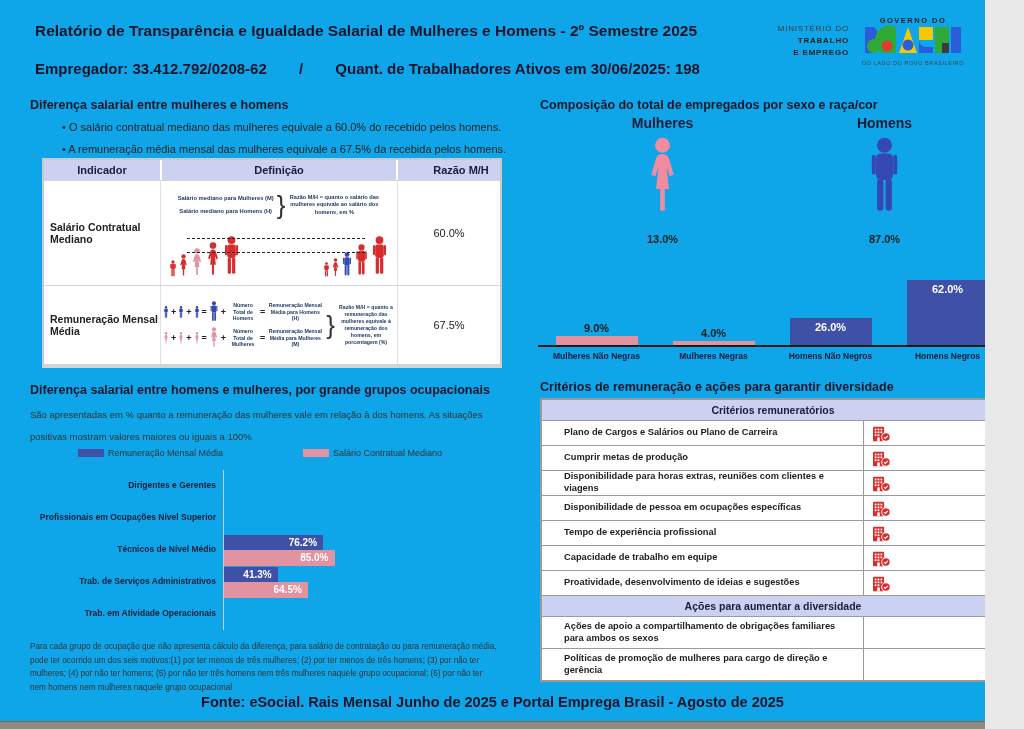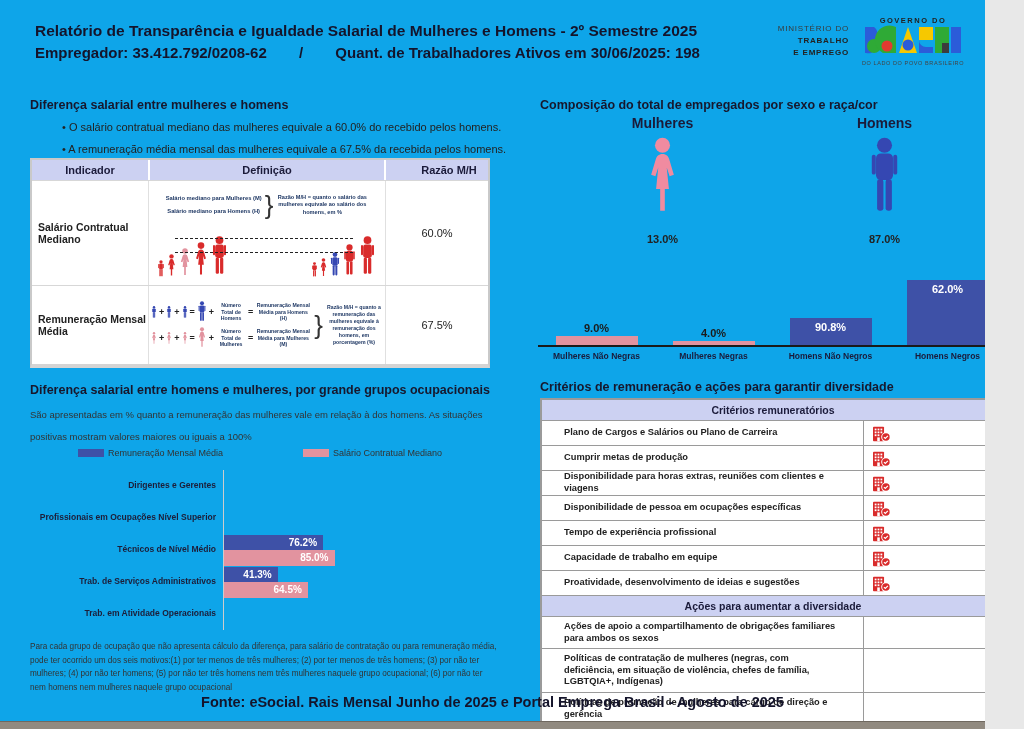--- a/index.html
+++ b/index.html
@@ -64,21 +64,21 @@
   
   .footer{width:100%;text-align:center;font-weight:bold;font-size:14.5px;color:#14142b;}
   .bottom-bar{position:absolute;left:0;bottom:0;width:100%;height:7px;background:#918a80;border-top:1px solid #6f685f;}
 </style>
 </head>
 <body>
 
 <div class="page">
 
   <div class="abs hdr-title" style="left:35px;top:22px;">Relatório de Transparência e Igualdade Salarial de Mulheres e Homens - 2º Semestre 2025</div>
-  <div class="abs hdr-line2" style="left:35px;top:44px;">
+  <div class="abs hdr-line2" style="left:35px;top:60px;">
     <span>Empregador: 33.412.792/0208-62</span>
     <span style="margin:0 28px;">/</span>
     <span>Quant. de Trabalhadores Ativos em 30/06/2025: 198</span>
   </div>
 
   <div class="abs" style="right:18px;top:16px;display:flex;align-items:center;gap:10px;">
     <div class="ministry">
       <div>MINISTÉRIO DO</div>
       <div class="b">TRABALHO</div>
       <div class="b">E EMPREGO</div>
@@ -99,21 +99,21 @@
         <path d="M88 2 h10 v26 h-10 z" fill="#2b5cd9"></path>
       </svg>
       <div class="bottom">DO LADO DO POVO BRASILEIRO</div>
     </div>
   </div>
 
   <div class="abs sec-title" style="left:30px;top:98px;">Diferença salarial entre mulheres e homens</div>
   <div class="abs bullet" style="left:62px;top:121px;">O salário contratual mediano das mulheres equivale a 60.0% do recebido pelos homens.</div>
   <div class="abs bullet" style="left:62px;top:143px;">A remuneração média mensal das mulheres equivale a 67.5% da recebida pelos homens.</div>
 
-  <div class="abs ind-table" style="left:30px;top:158px;width:456px;">
+  <div class="abs ind-table" style="left:42px;top:158px;width:456px;">
     <div class="ind-head">
       <div style="width:116px;">Indicador</div>
       <div style="width:234px;">Definição</div>
       <div style="flex:1;border-right:none;margin-left:24px;">Razão M/H</div>
     </div>
 
     <div class="ind-row" style="height:104px;">
       <div class="ind-cell-name" style="width:110px;">Salário Contratual Mediano</div>
       <div class="ind-cell-def" style="width:232px;">
         <div style="display:flex;align-items:center;justify-content:center;gap:3px;height:42px;">
@@ -348,21 +348,21 @@
         <div class="comp-col">
           <div class="comp-val-above">9.0%</div>
           <div class="comp-bar" style="height:9.450000000000001px;background:#e2939f;"></div>
         </div>
         <div class="comp-col">
           <div class="comp-val-above">4.0%</div>
           <div class="comp-bar" style="height:4.5px;background:#e2939f;"></div>
         </div>
         <div class="comp-col">
           <div class="comp-bar" style="height:27.3px;background:#3e51a7;">
-            <div class="comp-val-in">90.8%</div>
+            <div class="comp-val-in">26.0%</div>
           </div>
         </div>
         <div class="comp-col">
           <div class="comp-bar" style="height:65.10000000000001px;background:#3e51a7;">
             <div class="comp-val-in">62.0%</div>
           </div>
         </div>
       </div>
     <div class="comp-baseline"></div>
     <div class="comp-cats" id="composition-cats">
@@ -532,24 +532,20 @@
 </div>
         </div>
       </div>
     <div class="crit-head" style="border-top:1px solid #9a9a9a;">Ações para aumentar a diversidade</div>
     <div id="diversity-rows">
         <div class="crit-row">
           <div class="crit-text" style="min-height:22px;">Ações de apoio a compartilhamento de obrigações familiares para ambos os sexos</div>
           <div class="crit-icon-cell"></div>
         </div>
         <div class="crit-row">
-          <div class="crit-text" style="min-height:22px;">Políticas de contratação de mulheres (negras, com deficiência, em situação de violência, chefes de família, LGBTQIA+, Indígenas)</div>
-          <div class="crit-icon-cell"></div>
-        </div>
-        <div class="crit-row">
           <div class="crit-text" style="min-height:22px;">Políticas de promoção de mulheres para cargo de direção e gerência</div>
           <div class="crit-icon-cell"></div>
         </div>
       </div>
   </div>
 
   <div class="abs footer" style="top:694px;">Fonte: eSocial. Rais Mensal Junho de 2025 e Portal Emprega Brasil - Agosto de 2025</div>
   <div class="bottom-bar"></div>
 </div>
 

